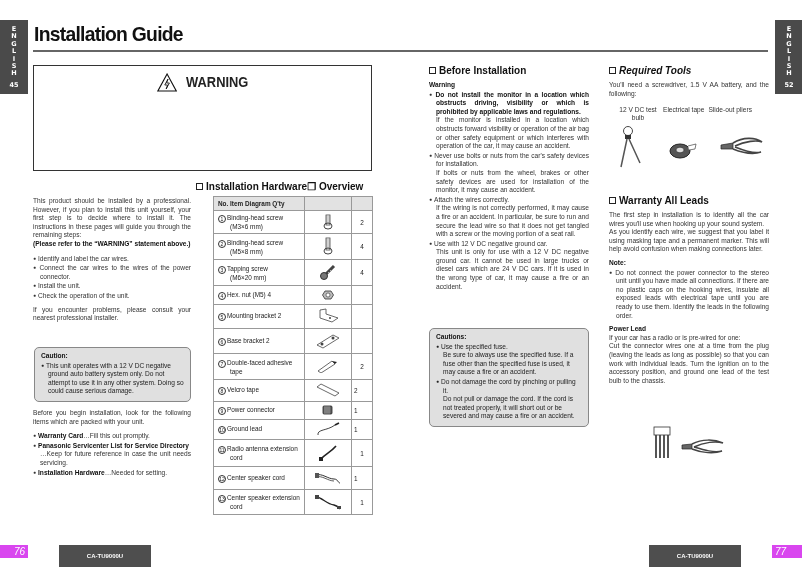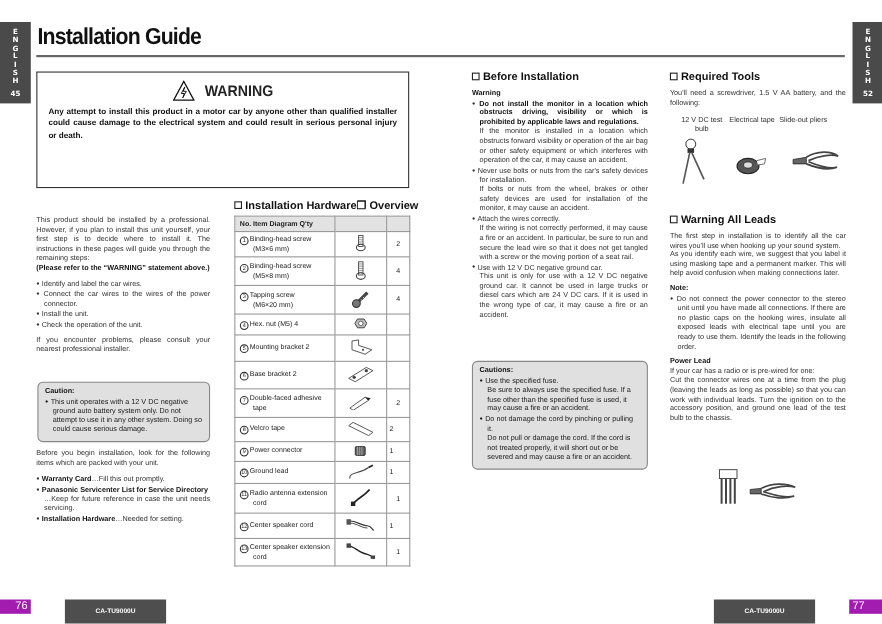--- a/index.html
+++ b/index.html
@@ -39,21 +39,21 @@
   table.hw td { border: 1px solid #999; vertical-align: middle; }
   table.hw tr.hdr td { background: #e2e2e2; font-weight: bold; height: 14px; }
   table.hw td.name { width: 91px; padding-left: 4px; line-height: 7px; }
   table.hw td.diag { width: 47px; text-align: center; }
   table.hw td.qty { width: 21px; text-align: center; }
   .circ { display: inline-block; width: 8px; height: 8px; border: 0.7px solid #333; border-radius: 50%; font-size: 5px; line-height: 7px; text-align: center; margin-right: 1px; vertical-align: -1px; }
   .sub { padding-left: 12px; display: block; }
 
   .tool-labels { font-size: 6.6px; line-height: 8px; color: #333; }
 
-  .footer-num { top: 545px; height: 13px; background: #a21caf; color: #fff; font-size: 10px; line-height: 13px; padding: 0 3px; }
+  .footer-num { top: 545px; height: 13px; background: #d946ef; color: #fff; font-size: 10px; line-height: 13px; padding: 0 3px; font-style: italic; }
   .footer-model { top: 545px; height: 22px; width: 92px; background: #4e4e4e; color: #fff; font-size: 6px; font-weight: bold; line-height: 22px; text-align: center; }
 </style>
 </head>
 <body>
 
 <div class="side-tab side-left">
   <div class="letters">E
 N
 G
 L
@@ -78,21 +78,20 @@
 
 <div class="abs warn-box">
   <div class="warn-head">
     <svg width="22" height="19" viewBox="0 0 22 19">
       <path d="M11 1 L21 18 L1 18 Z" fill="none" stroke="#111" stroke-width="1.2"></path>
       <path d="M12 6 L8.5 12 L11.5 12 L10 16 L13.5 10 L10.5 10 Z" fill="none" stroke="#111" stroke-width="0.9"></path>
     </svg>
     <span>WARNING</span>
   </div>
   <div class="warn-text">
-    <p>Any attempt to install this product in a motor car by anyone other than qualified installer could cause damage to the electrical system and could result in serious personal injury or death.</p>
   </div>
 </div>
 
 <div class="abs col" style="left:33px; top:197px; width:158px;">
   <p><span>This product should be installed by a professional. However, if you plan to install this unit yourself, your first step is to decide where to install it. The instructions in these pages will guide you through the remaining steps:</span><br><b>(Please refer to the “WARNING” statement above.)</b></p>
   <ul class="bullets">
     <li>Identify and label the car wires.</li>
     <li>Connect the car wires to the wires of the power connector.</li>
     <li>Install the unit.</li>
     <li>Check the operation of the unit.</li>
@@ -109,21 +108,21 @@
 
 <div class="abs col" style="left:33px; top:409px; width:158px;">
   <p>Before you begin installation, look for the following items which are packed with your unit.</p>
   <ul class="bullets">
     <li><b>Warranty Card</b><span>…Fill this out promptly.</span></li>
     <li><b>Panasonic Servicenter List for Service Directory</b><br><span>…Keep for future reference in case the unit needs servicing.</span></li>
     <li><b>Installation Hardware</b><span>…Needed for setting.</span></li>
   </ul>
 </div>
 
-<div class="abs sec-head" style="left:213px; top:181px;">
+<div class="abs sec-head" style="left:196px; top:181px;">
   <span class="box"></span><span>Installation Hardware❒ Overview</span>
 </div>
 <table class="abs hw" style="left:213px; top:196px; width:160px;">
   <tbody>
       <tr class="hdr">
     <td class="name">No. Item Diagram Q'ty</td>
     <td class="diag"></td>
     <td class="qty"></td>
   </tr>
   <tr style="height:23px;">
@@ -251,21 +250,21 @@
   </ul>
 </div>
 <div class="abs caution" style="left:429px; top:328px; width:160px;">
   <div class="ctitle">Cautions:</div>
   <ul class="bullets" style="margin:0;">
     <li><span>Use the specified fuse.</span><br><span>Be sure to always use the specified fuse. If a fuse other than the specified fuse is used, it may cause a fire or an accident.</span></li>
     <li><span>Do not damage the cord by pinching or pulling it.</span><br><span>Do not pull or damage the cord. If the cord is not treated properly, it will short out or be severed and may cause a fire or an accident.</span></li>
   </ul>
 </div>
 
-<div class="abs sec-head" style="left:609px; top:65px;">
+<div class="abs sec-head" style="left:609px; top:65px;font-style:italic;">
   <span class="box"></span><span>Required Tools</span>
 </div>
 <div class="abs col" style="left:609px; top:81px; width:160px;">You'll need a screwdriver, 1.5 V AA battery, and the following:</div>
 <div class="abs tool-labels" style="left:614px; top:106px; width:48px; text-align:center;">12 V DC test bulb</div>
 <div class="abs tool-labels" style="left:663px; top:106px; width:60px;">Electrical tape</div>
 <div class="abs tool-labels" style="left:708px; top:106px; width:44px; text-align:right;">Slide-out pliers</div>
 <svg class="abs" style="left:618px; top:125px;" width="28" height="45" viewBox="0 0 28 45">
   <circle cx="10" cy="6" r="4.5" fill="none" stroke="#333" stroke-width="0.9"></circle>
   <rect x="7" y="10" width="6" height="4" fill="#333"></rect>
   <path d="M9 14 L3 42 M11 14 L22 38" stroke="#555" stroke-width="1.5" fill="none"></path>
@@ -275,21 +274,21 @@
   <ellipse cx="12" cy="12" rx="4" ry="2.8" fill="#ddd" stroke="#222" stroke-width="0.6"></ellipse>
   <path d="M20 8 L28 6 L27 11 L21 12" fill="#fff" stroke="#444" stroke-width="0.7"></path>
 </svg>
 <svg class="abs" style="left:719px; top:135px;" width="46" height="24" viewBox="0 0 46 24">
   <path d="M2 10 L14 8 L14 14 L2 14 Z" fill="#666" stroke="#222" stroke-width="0.7"></path>
   <path d="M14 8 C24 2 36 2 43 7 C38 5 26 6 16 11" fill="none" stroke="#444" stroke-width="1.6"></path>
   <path d="M14 14 C24 18 34 20 42 17 C36 19 26 16 16 12" fill="none" stroke="#444" stroke-width="1.6"></path>
 </svg>
 
 <div class="abs sec-head" style="left:609px; top:195px;">
-  <span class="box"></span><span>Warning All Leads</span>
+  <span class="box"></span><span>Warranty All Leads</span>
 </div>
 <div class="abs col" style="left:609px; top:211px; width:160px;">
   <div>The first step in installation is to identify all the car wires you'll use when hooking up your sound system.</div>
   <p>As you identify each wire, we suggest that you label it using masking tape and a permanent marker. This will help avoid confusion when making connections later.</p>
   <div style="font-weight:bold;color:#111;">Note:</div>
   <ul class="bullets">
     <li>Do not connect the power connector to the stereo unit until you have made all connections. If there are no plastic caps on the hooking wires, insulate all exposed leads with electrical tape until you are ready to use them. Identify the leads in the following order.</li>
   </ul>
   <div style="font-weight:bold;color:#111;">Power Lead</div>
   <div>If your car has a radio or is pre-wired for one:</div>

